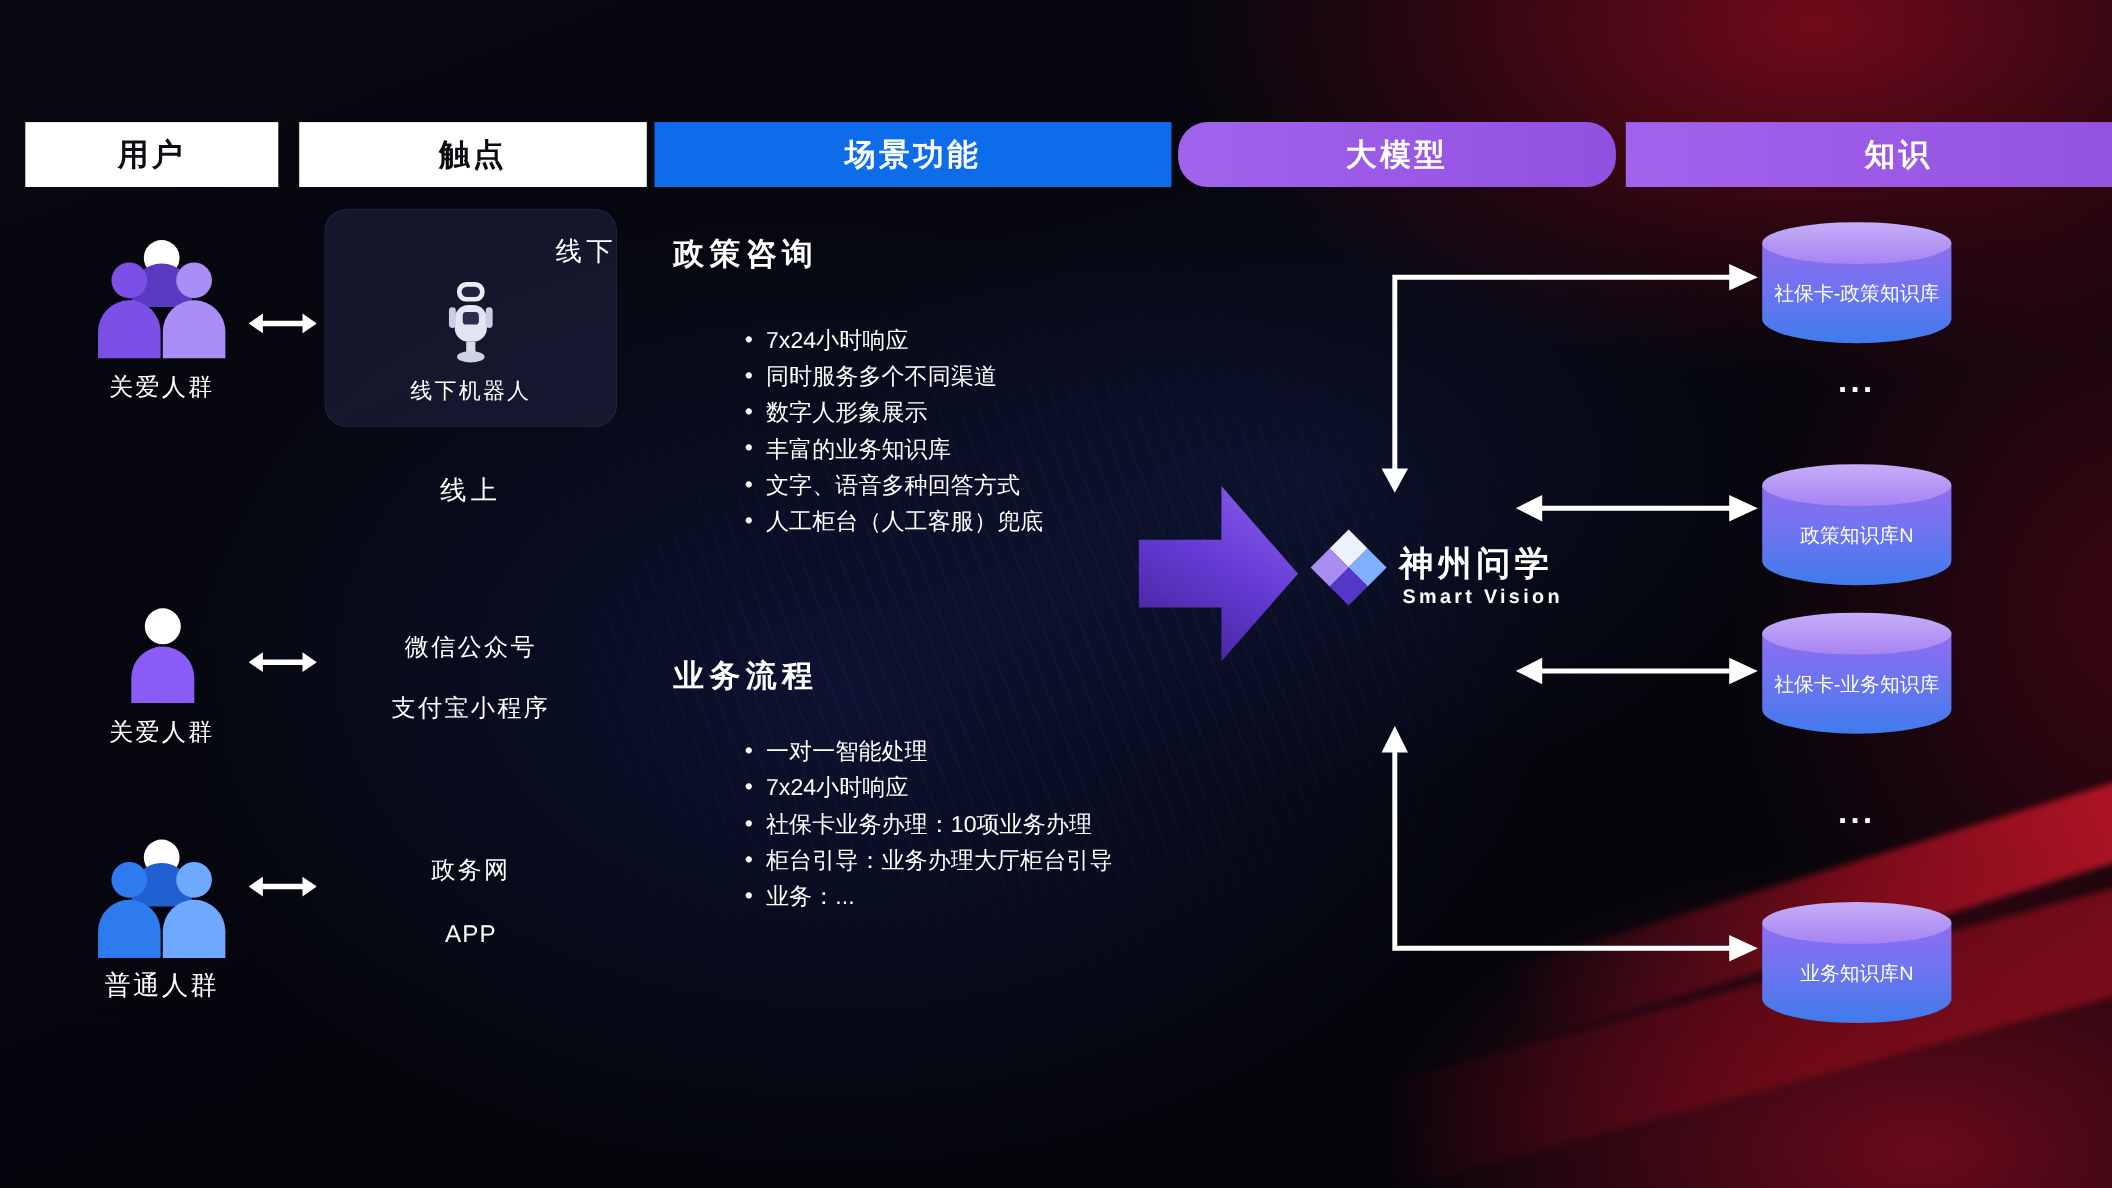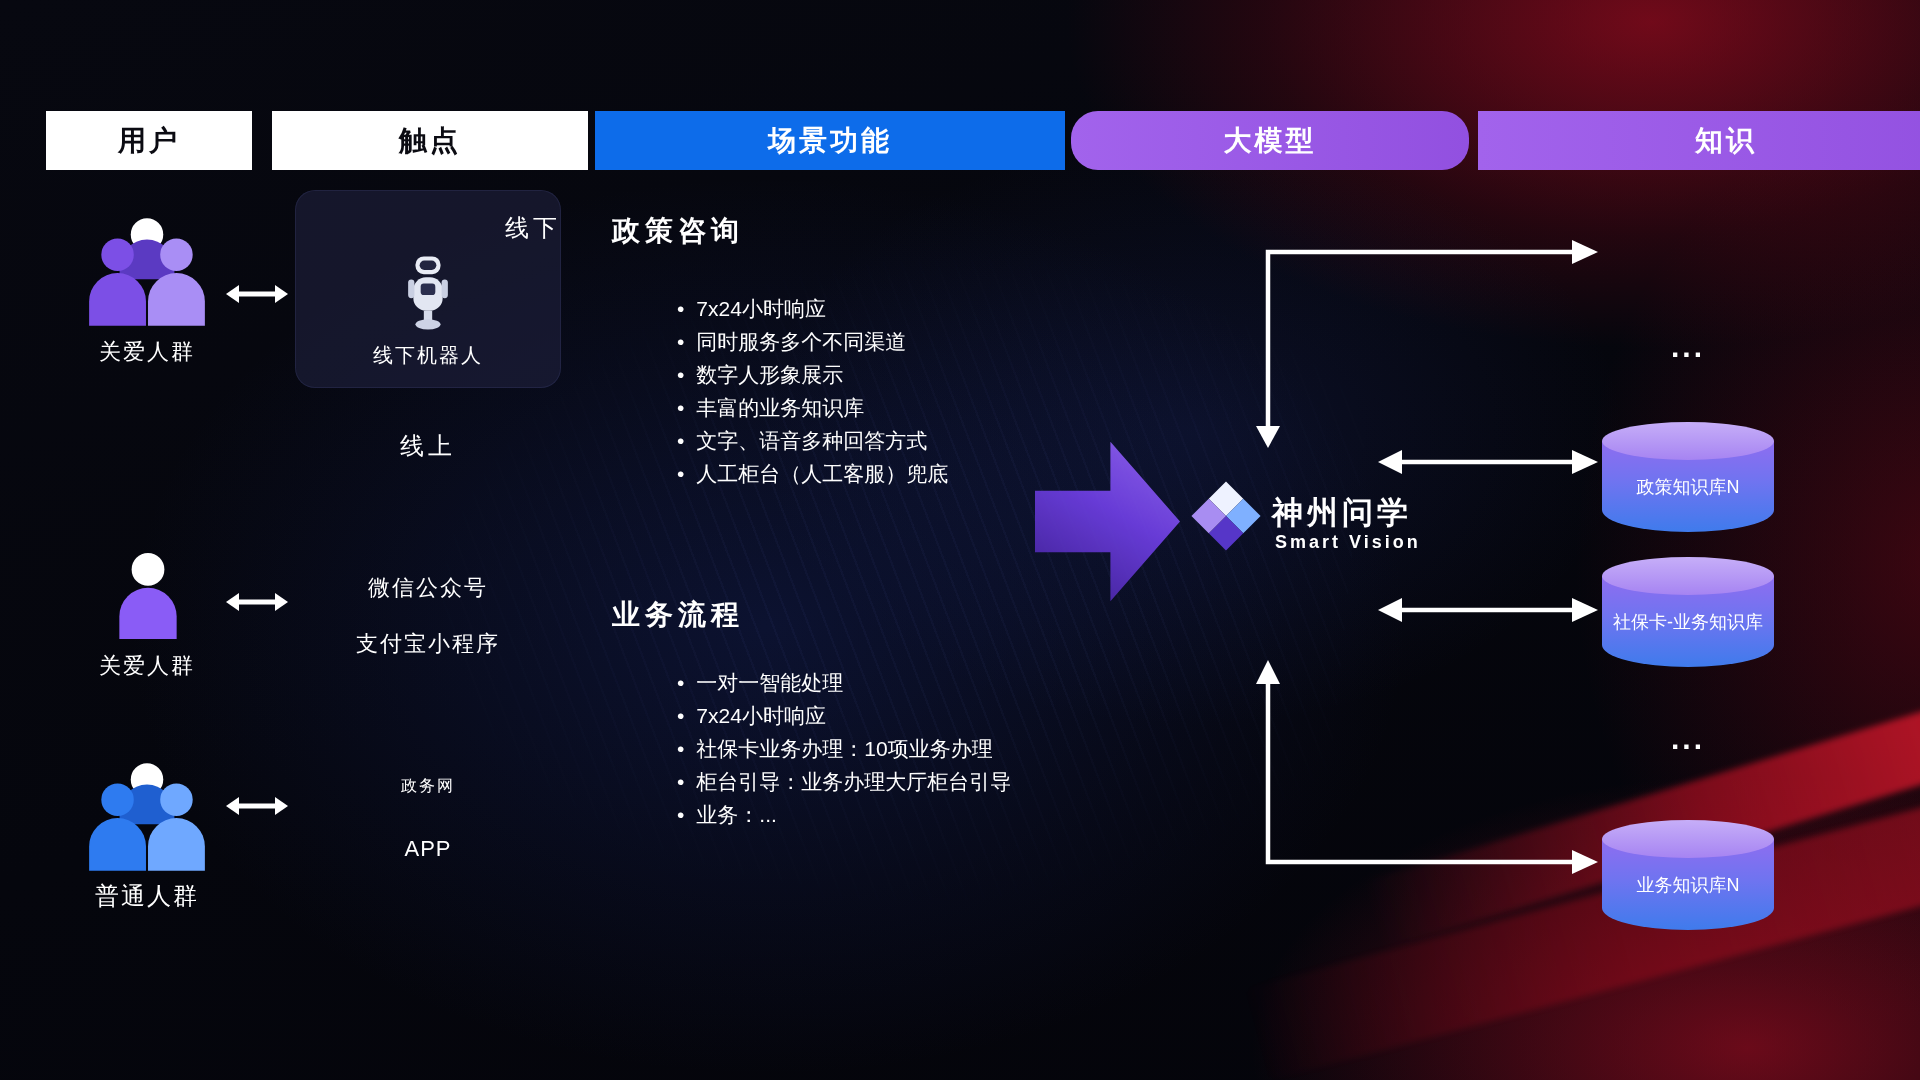--- a/index.html
+++ b/index.html
@@ -84,21 +84,21 @@
 </head>
 <body>
 
 <div class="canvas">
 
   <div class="bg-base"></div>
   <div class="streaks"></div>
   <div class="ribbon r1"></div>
   <div class="ribbon r2"></div>
 
-  <div class="hdr light" style="left:46px;   width:206px;">
+  <div class="hdr light" style="left:23px;   width:230px;">
       <span>用户</span>
     </div>
   <div class="hdr light" style="left:272px;  width:316px;">
       <span>触点</span>
     </div>
   <div class="hdr blue" style="left:595px;  width:470px;">
       <span>场景功能</span>
     </div>
   <div class="hdr purple" style="left:1071px; width:398px;border-radius:27px;">
       <span>大模型</span>
@@ -178,21 +178,21 @@
   <div class="lbl tc" style="left:47px; top:880px; width:200px; font-size:24px; letter-spacing:2px;">普通人群</div>
 
   <div class="icon-wrap" style="left:226px; top:793px; width:62px; height:26px;">
     <svg viewBox="0 0 62 26" width="62" height="26">
       <line x1="12" y1="13" x2="50" y2="13" stroke="#fff" stroke-width="5"></line>
       <polygon points="13,4 13,22 0,13" fill="#fff"></polygon>
       <polygon points="49,4 49,22 62,13" fill="#fff"></polygon>
     </svg>
   </div>
 
-  <div class="lbl tc" style="left:295px; top:776px; width:266px; font-size:16px; letter-spacing:2px;">政务网</div>
+  <div class="lbl tc" style="left:295px; top:776px; width:266px; font-size:22px; letter-spacing:2px;">政务网</div>
   <div class="lbl tc" style="left:295px; top:836px; width:266px; font-size:22px; letter-spacing:1px;">APP</div>
 
   <div class="scene-title" style="top:212px;">政策咨询</div>
   <div class="bullets" style="top:292px;">
     <div class="b-row">
         <span>7x24小时响应</span>
       </div>
     <div class="b-row">
         <span>同时服务多个不同渠道</span>
       </div>
@@ -258,20 +258,25 @@
       <polygon points="1402,598 1402,622 1378,610" stroke="none"></polygon>
       <polygon points="1572,598 1572,622 1598,610" stroke="none"></polygon>
     </g>
     <g stroke="#fff" fill="#fff">
       <polyline points="1268,680 1268,862 1576,862" fill="none" stroke-width="4.5"></polyline>
       <polygon points="1256,684 1280,684 1268,660" stroke="none"></polygon>
       <polygon points="1572,850 1572,874 1598,862" stroke="none"></polygon>
     </g>
   </svg>
 
+  <div class="db" style="top:202px;">
+    <div class="db-body"></div>
+    <div class="db-top"></div>
+    <div class="db-lbl">社保卡-政策知识库</div>
+  </div>
   <div class="ellipsis" style="top:330px;">...</div>
   <div class="db" style="top:422px;">
     <div class="db-body"></div>
     <div class="db-top"></div>
     <div class="db-lbl">政策知识库N</div>
   </div>
   <div class="db" style="top:557px;">
     <div class="db-body"></div>
     <div class="db-top"></div>
     <div class="db-lbl">社保卡-业务知识库</div>

